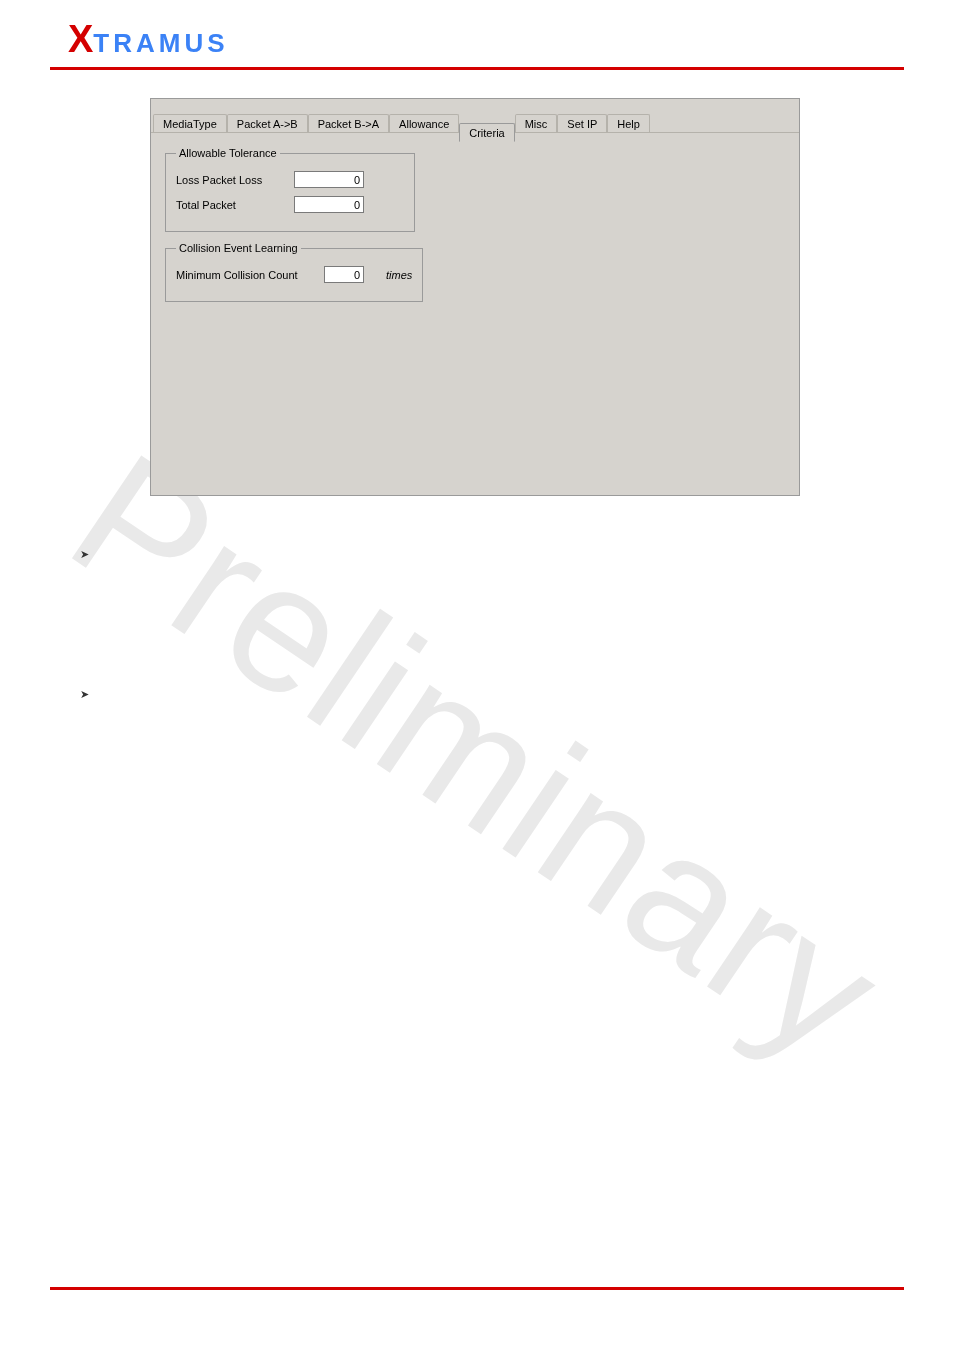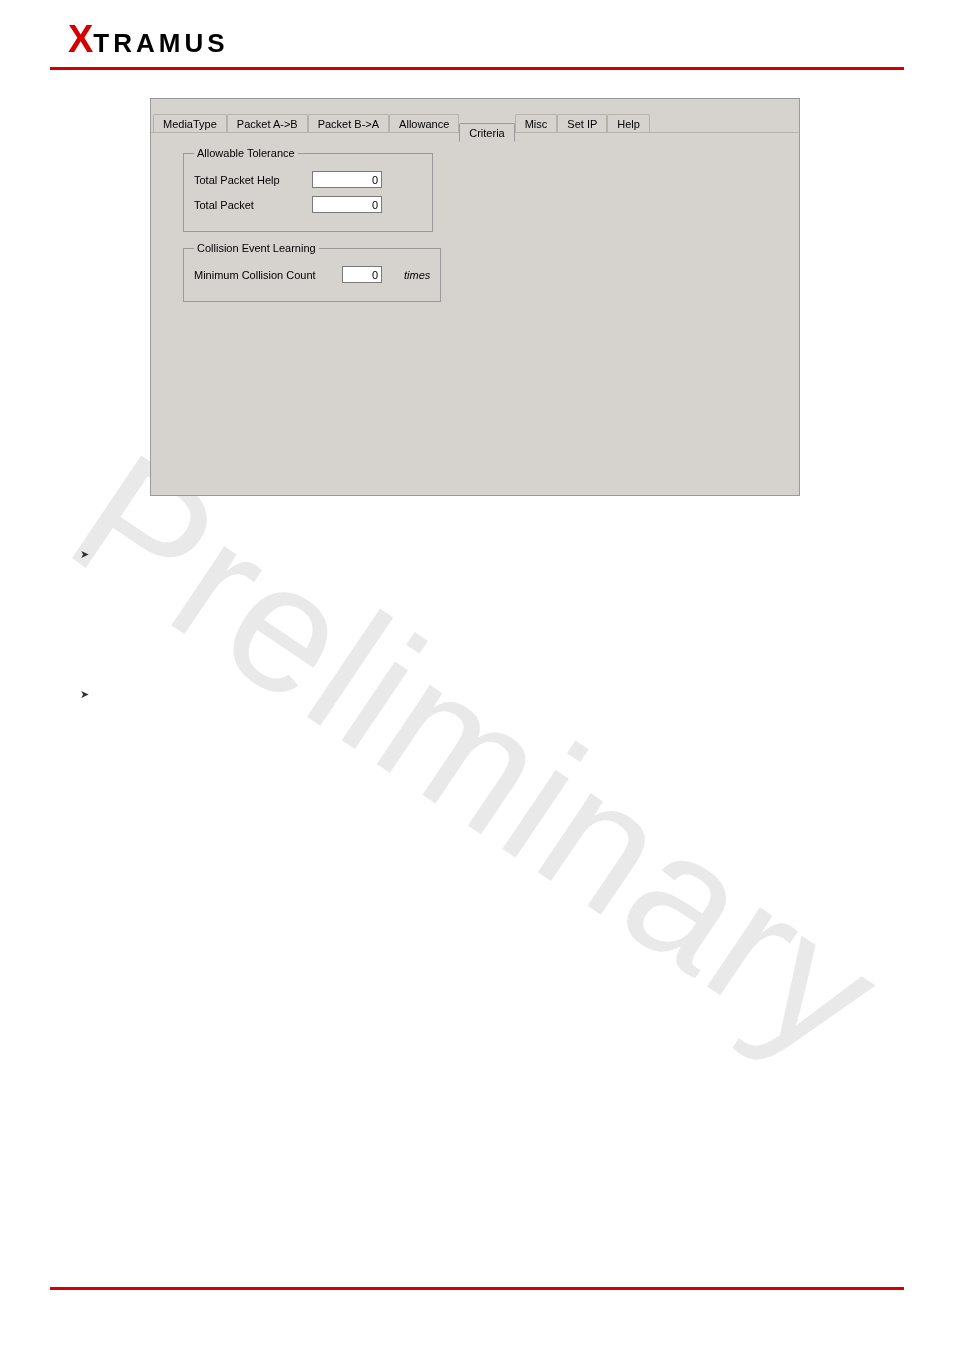--- a/index.html
+++ b/index.html
@@ -1,30 +1,30 @@
 <!DOCTYPE html>
 <html><head>
 <meta charset="utf-8">
 <style>
   * { box-sizing: border-box; margin: 0; padding: 0; }
   html, body { width: 954px; height: 1350px; font-family: "Segoe UI", Tahoma, Arial, sans-serif; background: #fff; color: #000; }
   .page { width: 954px; height: 1350px; position: relative; padding: 18px 50px 40px 50px; }
   
   .logo-wrap { display: flex; align-items: baseline; margin-bottom: 6px; margin-left: 18px; }
   .logo-x { color: #d40000; font-weight: 900; font-size: 38px; letter-spacing: -1px; font-family: Arial Black, Arial, sans-serif; }
-  .logo-rest { color: #000000; font-weight: 800; font-size: 26px; letter-spacing: 4px; font-family: Arial Black, Arial, sans-serif; margin-left: 1px; }
+  .logo-rest { color: #3b82f6; font-weight: 800; font-size: 26px; letter-spacing: 4px; font-family: Arial Black, Arial, sans-serif; margin-left: 1px; }
   .hr-red { height: 3px; background: #d40000; width: 100%; margin-bottom: 28px; }
   .hr-red-bottom { height: 3px; background: #d40000; width: 100%; position: absolute; left: 50px; right: 50px; bottom: 60px; width: calc(100% - 100px); }
   
   .shot { margin-left: 100px; width: 650px; height: 398px; background: #d6d3ce; border: 1px solid #9a9a9a; font-family: Tahoma, Arial, sans-serif; font-size: 11px; color: #000; position: relative; }
   .tabs { display: flex; align-items: flex-end; height: 34px; padding-left: 2px; border-bottom: 1px solid #b5b2ab; background: #d6d3ce; }
   .tab { padding: 3px 9px 2px 9px; border: 1px solid #9a9a9a; border-bottom: none; background: #d6d3ce; margin-right: 0px; border-top-left-radius: 2px; border-top-right-radius: 2px; cursor: default; }
   .tab.inactive { background: #d6d3ce; border-color: #b5b2ab; }
   .tab.active { background: #d6d3ce; position: relative; top: 10px; border-bottom: 1px solid #d6d3ce; }
-  .panel-body { padding: 14px 32px; }
+  .panel-body { padding: 14px 14px; }
   fieldset.win { border: 1px solid #9a9a9a; padding: 8px 10px 10px 10px; margin-bottom: 10px; width: 250px; }
   fieldset.win legend { font-size: 11px; padding: 0 3px; }
   .row { display: flex; align-items: center; margin: 4px 0 8px 0; }
   .row label { width: 118px; }
   .win-input { width: 70px; height: 17px; border: 1px solid #7a7a7a; background: #fff; text-align: right; padding-right: 3px; font-size: 11px; font-family: Tahoma, Arial, sans-serif; }
   .unit { margin-left: 22px; font-style: italic; }
   
   .watermark { position: absolute; left: 50%; top: 56%; transform: translate(-50%, -50%) rotate(34deg); font-size: 180px; font-weight: 400; color: #e9e9e9; letter-spacing: 2px; pointer-events: none; user-select: none; font-family: Arial, sans-serif; z-index: 0; }
   .content-over { position: relative; z-index: 1; }
   
@@ -60,21 +60,21 @@
         <div class="tab active">Criteria</div>
         <div class="tab inactive">Misc</div>
         <div class="tab inactive">Set IP</div>
         <div class="tab inactive">Help</div>
       </div>
 
       <div class="panel-body">
         <fieldset class="win">
           <legend>Allowable Tolerance</legend>
           <div class="row">
-            <label>Total Packet Help</label>
+            <label>Loss Packet Loss</label>
             <input class="win-input" value="0" style="">
           </div>
           <div class="row">
             <label>Total Packet</label>
             <input class="win-input" value="0" style="">
           </div>
         </fieldset>
 
         <fieldset class="win">
           <legend>Collision Event Learning</legend>

